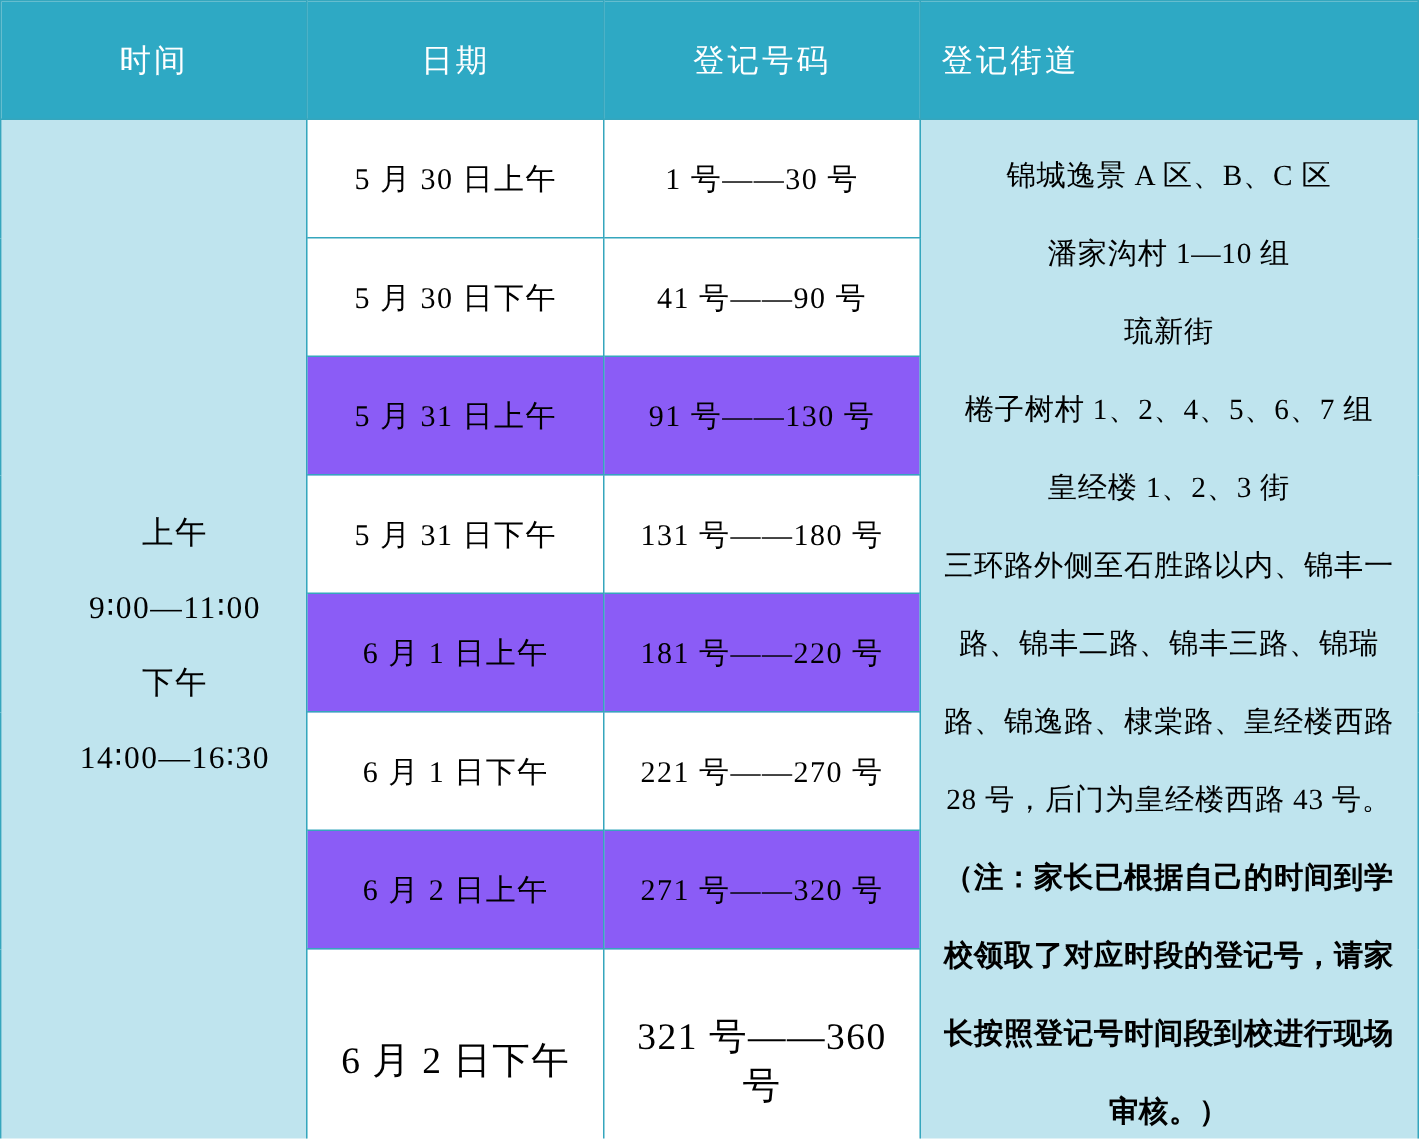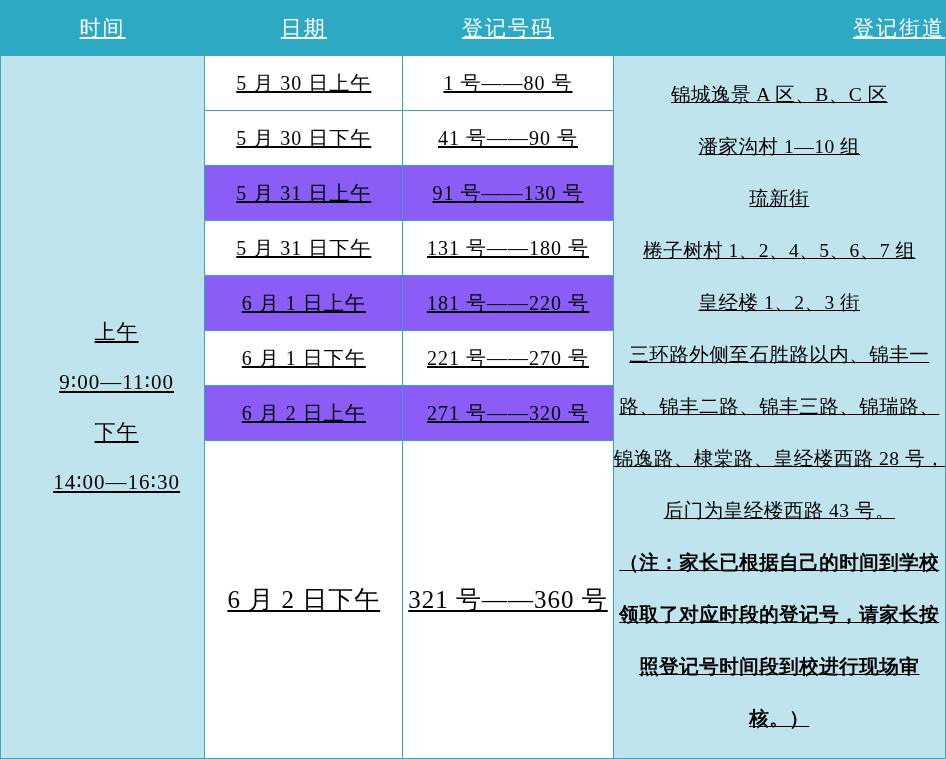--- a/index.html
+++ b/index.html
@@ -20,36 +20,35 @@
     position: relative;
   }
   table.reg-table {
     border-collapse: collapse;
     table-layout: fixed;
     width: 946px;
     height: 759px;
   }
   table.reg-table td, table.reg-table th {
     border: 1px solid #35a6bd;
-    padding: 0;
+    padding: 12px;
     vertical-align: middle;
     text-align: center;
-    text-decoration: underline;
   }
   thead th {
     background: #2ea9c4;
     color: #ffffff;
     font-size: 21px;
     font-weight: normal;
     height: 54px;
     letter-spacing: 2px;
     border: 1px solid #2ea9c4;
   }
   thead th.th-street {
-    text-align: right;
+    text-align: left;
     padding-left: 14px;
   }
   .col-time { width: 204px; }
   .col-date { width: 198px; }
   .col-num  { width: 210px; }
   .col-street { width: 332px; }
 
   td.cell-time {
     background: #bfe4ee;
     font-size: 21px;
@@ -112,21 +111,21 @@
     </thead>
     <tbody>
       <tr class="row-plain">
         <td class="cell-time" rowspan="8">
           <span class="time-line">上午</span>
           <span class="time-line">9∶00—11∶00</span>
           <span class="time-line">下午</span>
           <span class="time-line">14∶00—16∶30</span>
         </td>
         <td class="cell-date">5 月 30 日上午</td>
-        <td class="cell-num">1 号——80 号</td>
+        <td class="cell-num">1 号——30 号</td>
         <td class="cell-street" rowspan="8">
           <span class="street-line">锦城逸景 A 区、B、C 区</span>
           <span class="street-line">潘家沟村 1—10 组</span>
           <span class="street-line">琉新街</span>
           <span class="street-line">棬子树村 1、2、4、5、6、7 组</span>
           <span class="street-line">皇经楼 1、2、3 街</span>
           <span class="street-flow">三环路外侧至石胜路以内、锦丰一路、锦丰二路、锦丰三路、锦瑞路、锦逸路、棣棠路、皇经楼西路 28 号，后门为皇经楼西路 43 号。</span>
           <span class="street-flow street-bold">（注：家长已根据自己的时间到学校领取了对应时段的登记号，请家长按照登记号时间段到校进行现场审核。）</span>
         </td>
       </tr>

